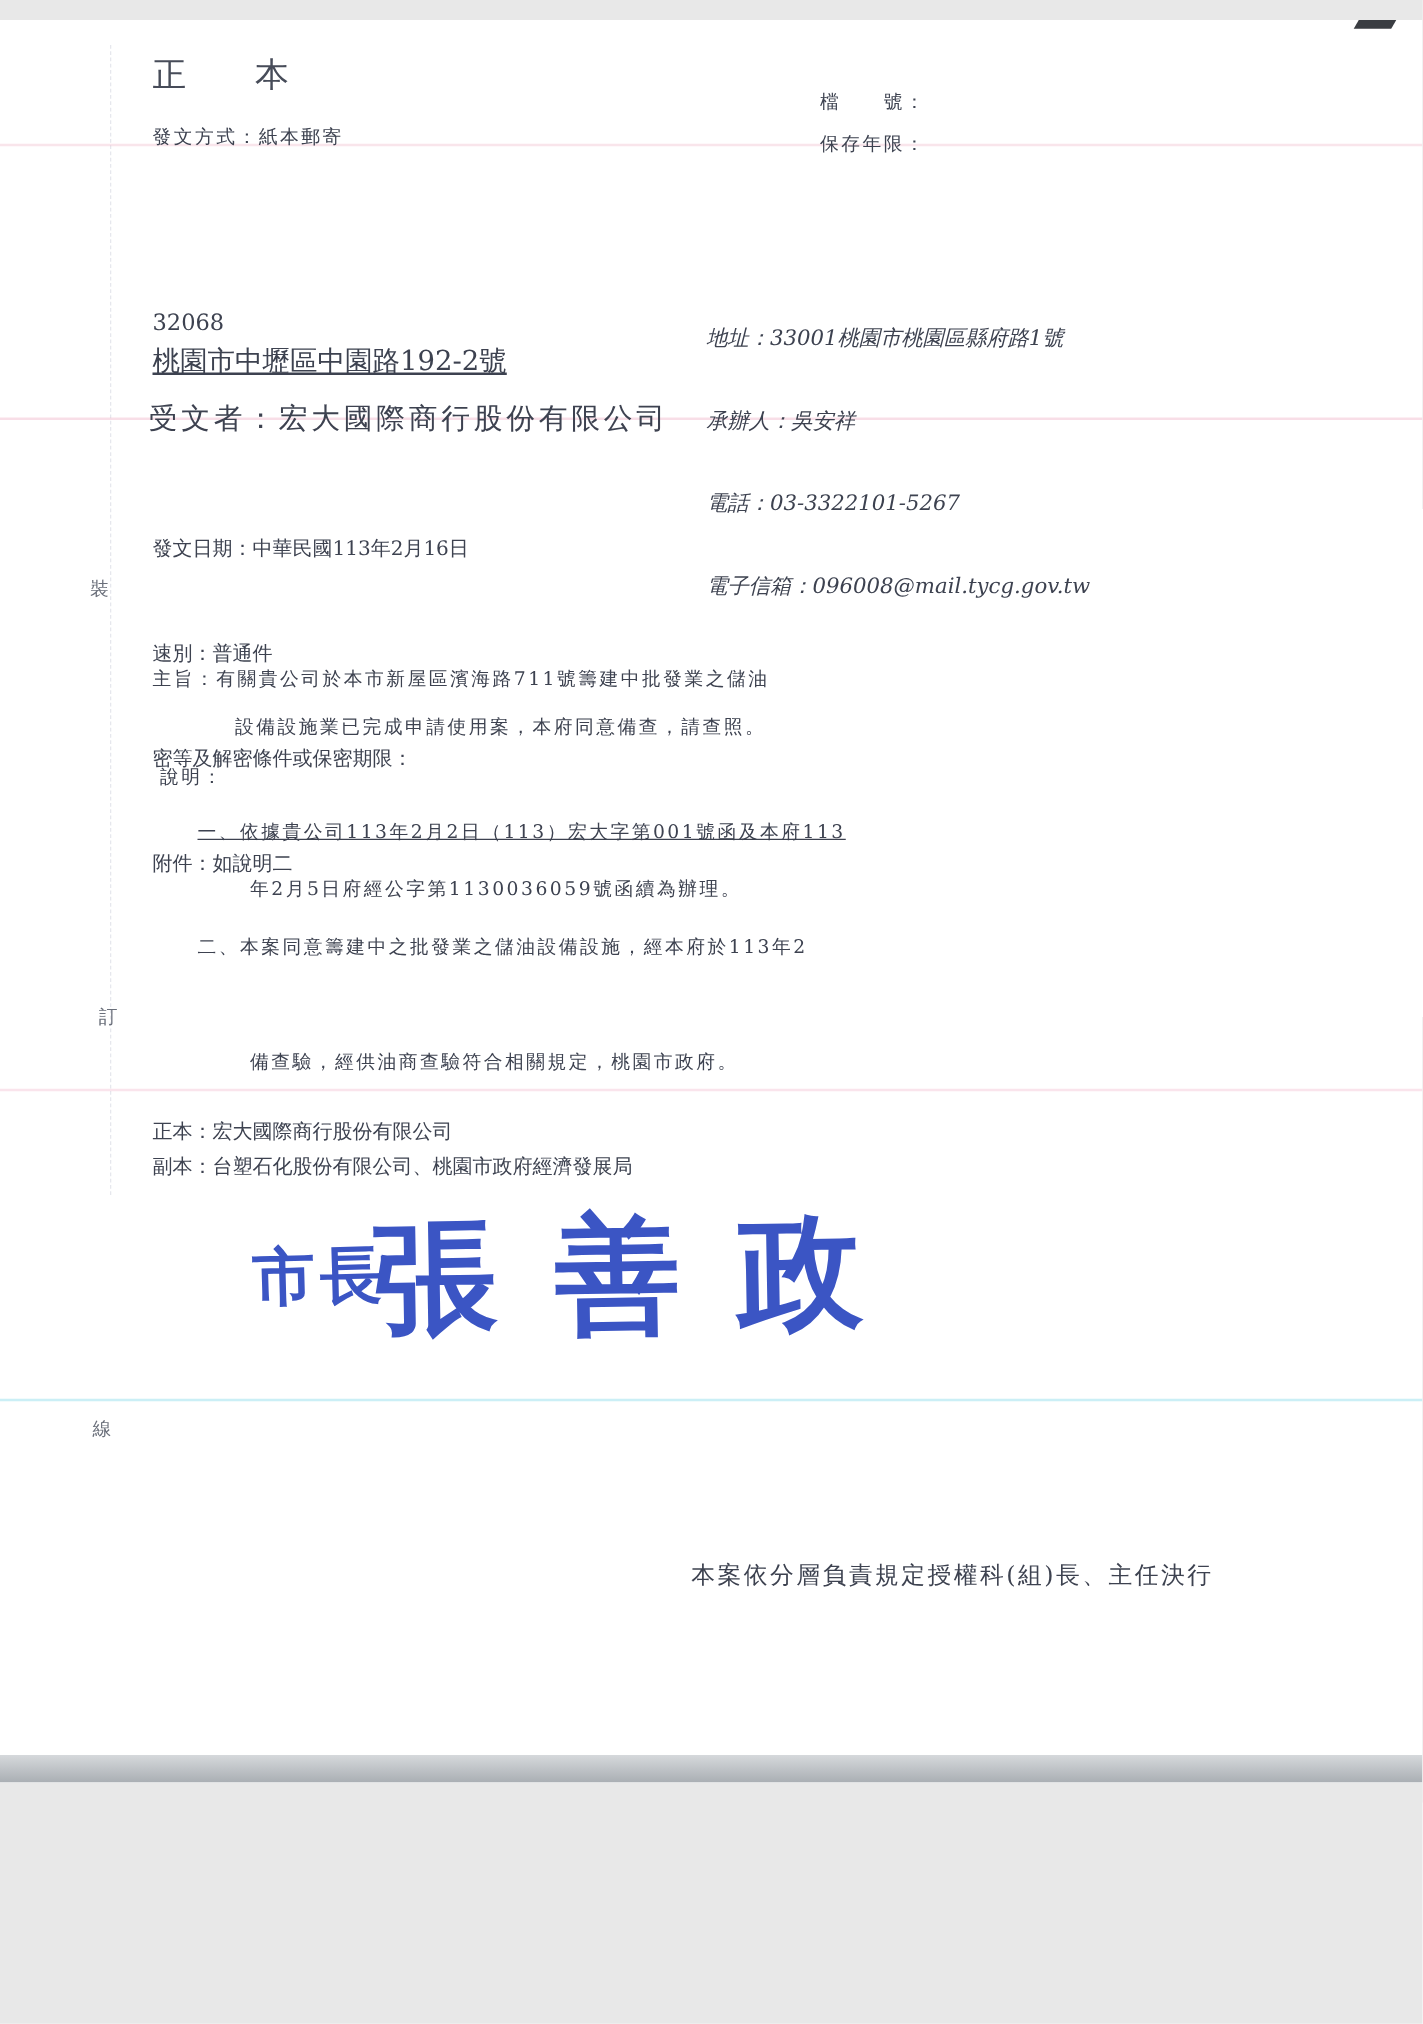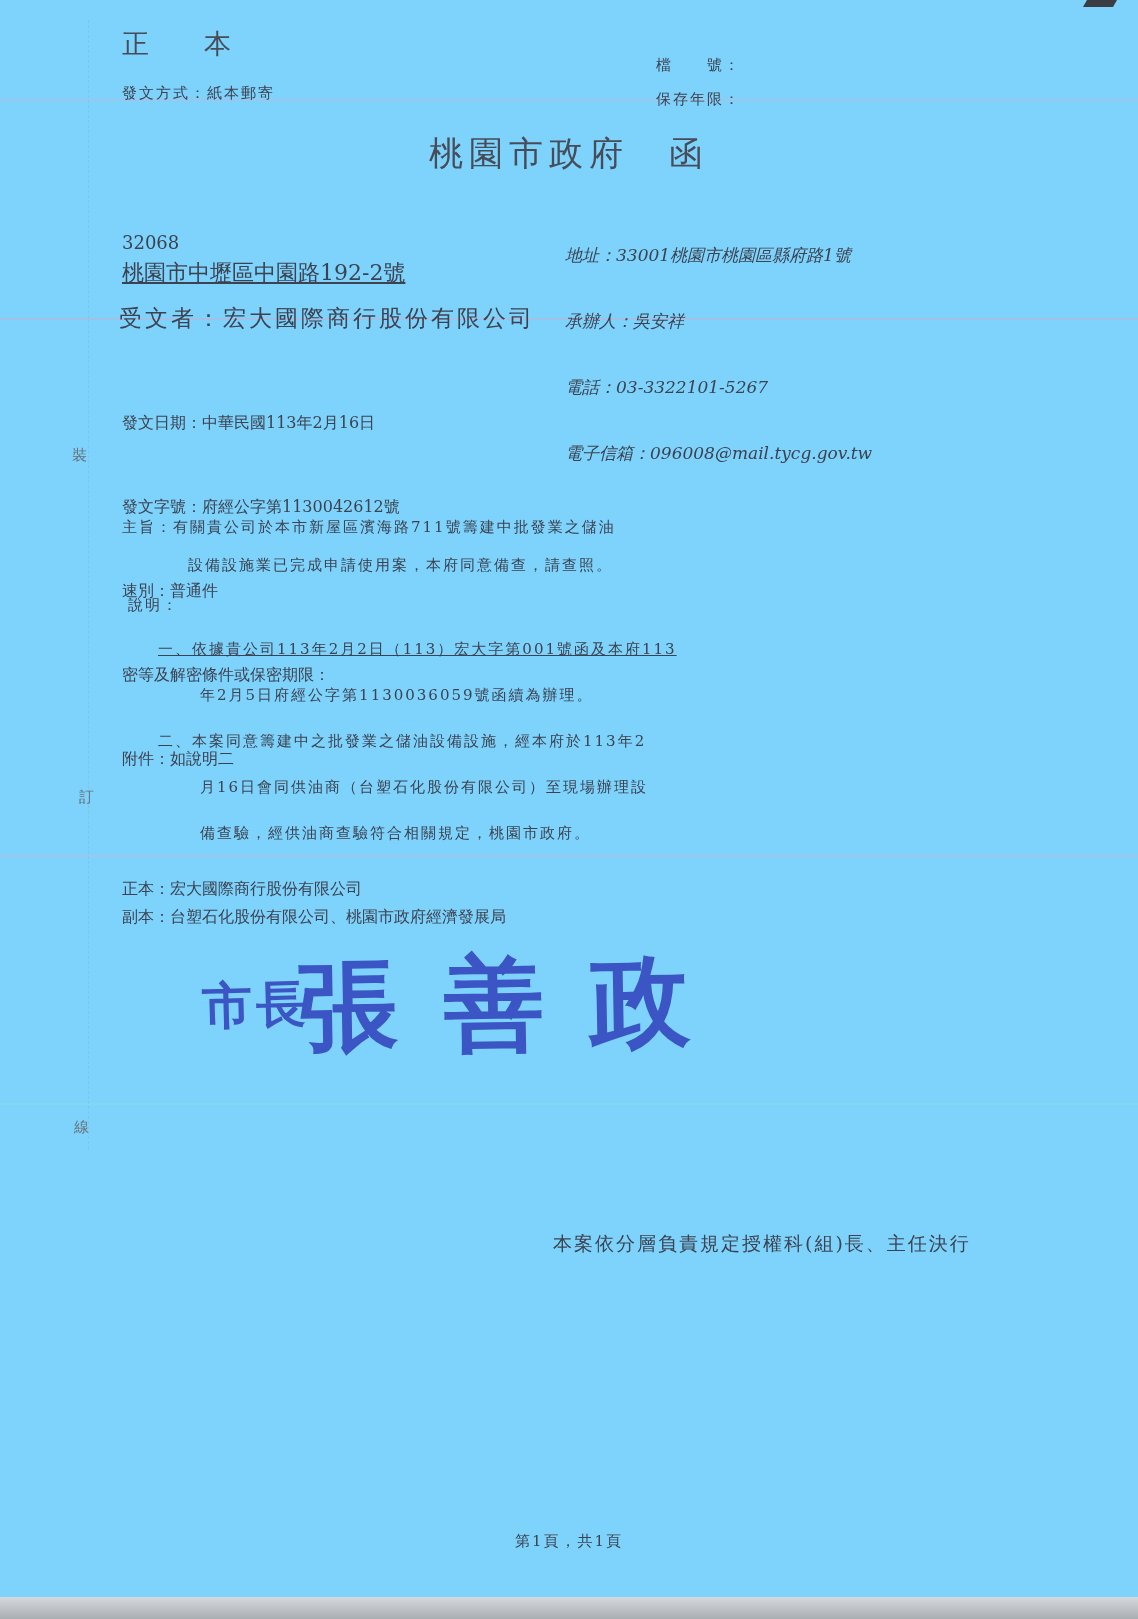--- a/index.html
+++ b/index.html
@@ -1,20 +1,20 @@
 <!DOCTYPE html>
 <html><head>
 <meta charset="utf-8">
 <style>
   html,body{margin:0;padding:0;background:#e8e8e8;}
   .page{
     position:relative;
-    width:1138px;height:1619px;
-    margin:0 auto;
-    background:#7dd3fc;
+    width:1138px;height:1410px;
+    margin:16px auto;
+    background:#ffffff;
     overflow:hidden;
     font-family:"DejaVu Serif","Liberation Serif",serif;
     color:#3d4250;
   }
   .abs{position:absolute;white-space:pre;}
   .copy-type{left:122px;top:26px;font-size:27px;letter-spacing:14px;color:#474c59;}
   .delivery{left:122px;top:84px;font-size:15px;letter-spacing:2px;}
   .fileno{left:656px;top:56px;font-size:15px;letter-spacing:2px;}
   .retention{left:656px;top:90px;font-size:15px;letter-spacing:2px;}
   .title{left:0;right:0;top:131px;text-align:center;font-size:34px;letter-spacing:6px;color:#474c59;}
@@ -61,49 +61,46 @@
   <div class="artifact a2"></div>
   <div class="artifact a3"></div>
   <div class="artifact a4"></div>
   <div class="corner-mark"></div>
 
   <div class="abs copy-type">正　本</div>
   <div class="abs delivery">發文方式：紙本郵寄</div>
   <div class="abs fileno">檔　　號：</div>
   <div class="abs retention">保存年限：</div>
 
-  <div class="abs title">桃園市政府　函</div>
 
   <div class="abs agency">
     <div>地址：33001桃園市桃園區縣府路1號</div>
     <div>承辦人：吳安祥</div>
     <div>電話：03-3322101-5267</div>
     <div>電子信箱：096008@mail.tycg.gov.tw</div>
   </div>
 
   <div class="abs zip">32068</div>
   <div class="abs raddr">桃園市中壢區中園路192-2號</div>
   <div class="abs recipient">受文者：宏大國際商行股份有限公司</div>
 
   <div class="abs meta">
     <div>發文日期：中華民國113年2月16日</div>
-    <div>發文字號：府經公字第1130042612號</div>
     <div>速別：普通件</div>
     <div>密等及解密條件或保密期限：</div>
     <div>附件：如說明二</div>
   </div>
 
   <div class="abs t22 subj1">主旨：有關貴公司於本市新屋區濱海路711號籌建中批發業之儲油</div>
   <div class="abs t22 subj2">設備設施業已完成申請使用案，本府同意備查，請查照。</div>
   <div class="abs t22 expl">說明：</div>
 
   <div class="abs t22 i1l1">一、依據貴公司113年2月2日（113）宏大字第001號函及本府113</div>
   <div class="abs t22 i1l2">年2月5日府經公字第1130036059號函續為辦理。</div>
   <div class="abs t22 i2l1">二、本案同意籌建中之批發業之儲油設備設施，經本府於113年2</div>
-  <div class="abs t22 i2l2">月16日會同供油商（台塑石化股份有限公司）至現場辦理設</div>
   <div class="abs t22 i2l3">備查驗，經供油商查驗符合相關規定，桃園市政府。</div>
 
   <div class="abs orig">正本：宏大國際商行股份有限公司</div>
   <div class="abs cc">副本：台塑石化股份有限公司、桃園市政府經濟發展局</div>
 
   <div class="abs sig-title">市長</div>
   <div class="abs sig-name">張善政</div>
 
   <div class="abs margin-char m-zhuang">裝</div>
   <div class="abs margin-char m-ding">訂</div>

